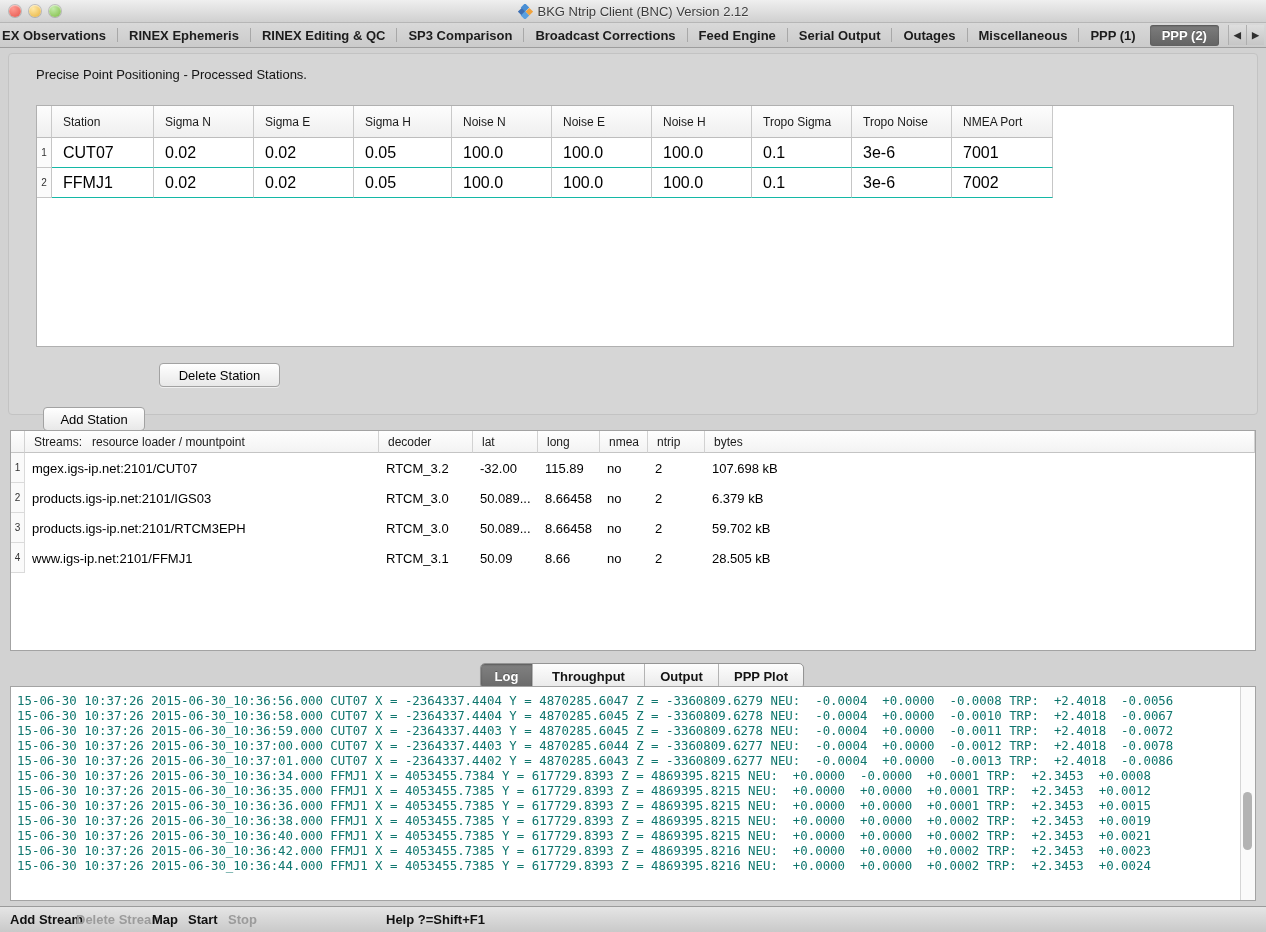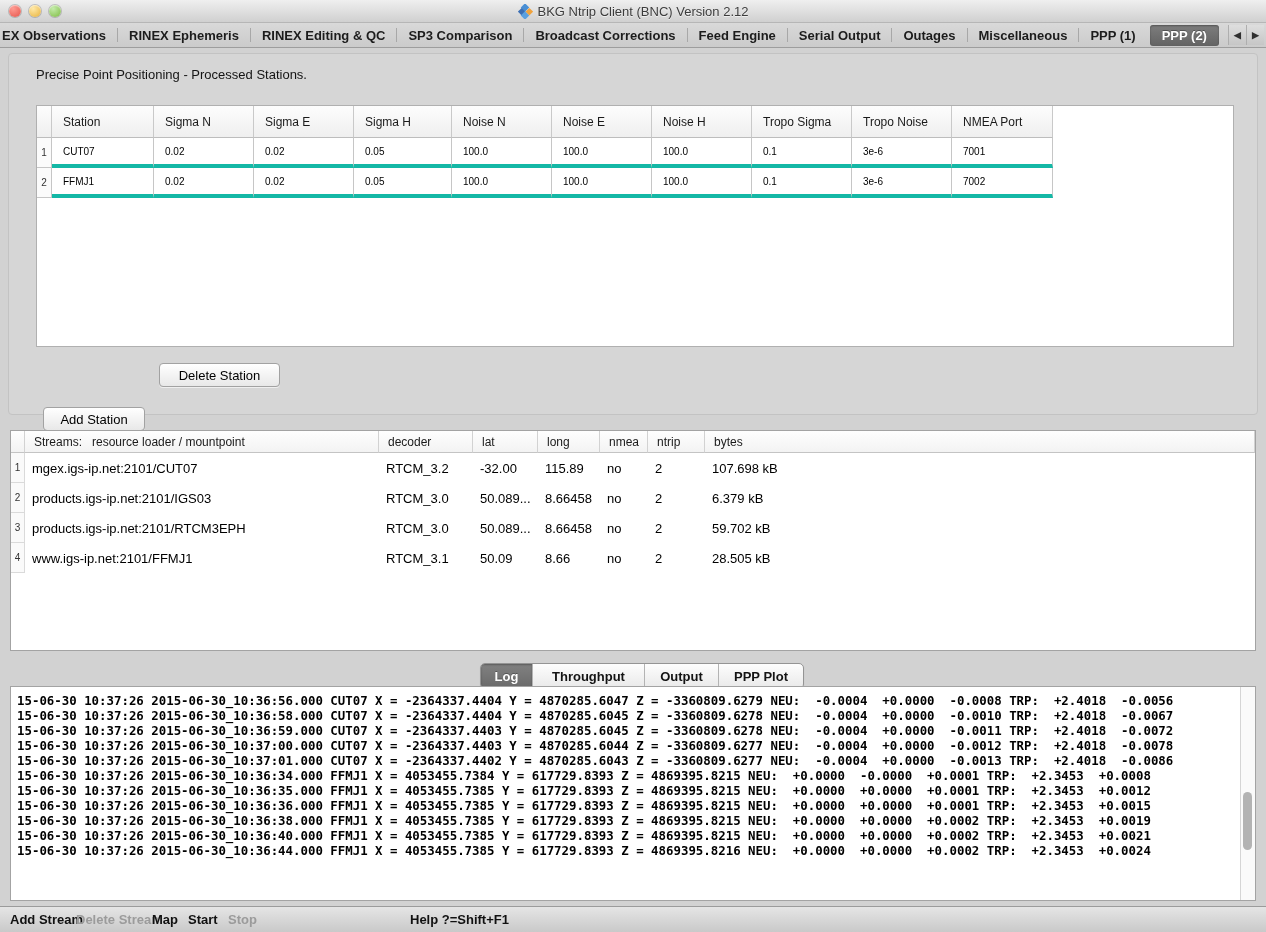--- a/index.html
+++ b/index.html
@@ -59,23 +59,23 @@
     border-right:1px solid #c9c9c9;border-bottom:1px solid #bdbdbd;
     display:flex;align-items:center;padding-left:11px;
   }
   .st-h.numhead{padding-left:0;}
   .st-rnum{
     height:30px;box-sizing:border-box;font-size:10px;color:#333;
     display:flex;align-items:center;justify-content:center;
     border-right:1px solid #c6c6c6;border-bottom:1px solid #c6c6c6;background:#fbfbfb;
   }
   .st-c{
-    height:30px;box-sizing:border-box;font-size:10px;color:#000;
+    height:30px;box-sizing:border-box;font-size:16px;color:#000;
     display:flex;align-items:center;padding-left:11px;
-    border-right:1px solid #c6c6c6;border-bottom:4px solid #14b8a6;background:#fff;
+    border-right:1px solid #c6c6c6;border-bottom:1px solid #14b8a6;background:#fff;
   }
   .mac-btn{
     position:absolute;height:24px;box-sizing:border-box;
     background:linear-gradient(#ffffff,#e8e8e8);
     border:1px solid #a2a2a2;border-radius:4px;
     font-family:"Liberation Sans",sans-serif;font-size:13px;color:#000;
     display:flex;align-items:center;justify-content:center;
     box-shadow:0 1px 0 rgba(255,255,255,.6);
   }
   
@@ -118,40 +118,40 @@
   }
   .seg.w-log{width:52px;}.seg.w-thr{width:112px;}.seg.w-lat{width:74px;}.seg.w-ppp{width:84px;}
   
   .log-panel{
     position:absolute;left:10px;top:686px;width:1246px;height:215px;
     background:#fff;border:1px solid #a3a3a3;box-sizing:border-box;overflow:hidden;
   }
   .log-text{position:absolute;left:6px;top:6px;right:20px;}
   .log-line{
     font-family:"DejaVu Sans Mono","Liberation Mono",monospace;
-    font-size:12.4px;line-height:15px;color:#000000;white-space:pre;font-weight:bold;
+    font-size:12.4px;line-height:15px;color:#0f766e;white-space:pre;
   }
   .v-scrollbar{
     position:absolute;right:0;top:0;width:15px;height:100%;
     background:#fafafa;border-left:1px solid #d5d5d5;box-sizing:border-box;
   }
   .v-thumb{
     position:absolute;left:2px;width:9px;top:105px;height:58px;
     background:#b3b3b3;border-radius:6px;
   }
   
   .bottombar{
     position:absolute;left:0;top:906px;width:1266px;height:26px;
     background:linear-gradient(#e5e5e5,#c9c9c9);
     border-top:1px solid #9b9b9b;box-sizing:border-box;
     font-size:13px;font-weight:600;
   }
   .bb-item{position:absolute;top:0;height:26px;line-height:25px;color:#111;}
   .bb-item.disabled{color:#9b9b9b;}
-  .bb-help{position:absolute;left:410px;top:0;height:26px;line-height:25px;color:#111;text-align:center;}
+  .bb-help{position:absolute;left:386px;top:0;height:26px;line-height:25px;color:#111;text-align:center;}
 </style>
 </head>
 <body>
 
 <div class="window">
 
   <div class="titlebar">
     <div class="traffic">
       <div class="light red"></div>
       <div class="light yellow"></div>
@@ -305,20 +305,21 @@
       <div class="log-line">15-06-30 10:37:26 2015-06-30_10:36:56.000 CUT07 X = -2364337.4404 Y = 4870285.6047 Z = -3360809.6279 NEU:  -0.0004  +0.0000  -0.0008 TRP:  +2.4018  -0.0056</div>
       <div class="log-line">15-06-30 10:37:26 2015-06-30_10:36:58.000 CUT07 X = -2364337.4404 Y = 4870285.6045 Z = -3360809.6278 NEU:  -0.0004  +0.0000  -0.0010 TRP:  +2.4018  -0.0067</div>
       <div class="log-line">15-06-30 10:37:26 2015-06-30_10:36:59.000 CUT07 X = -2364337.4403 Y = 4870285.6045 Z = -3360809.6278 NEU:  -0.0004  +0.0000  -0.0011 TRP:  +2.4018  -0.0072</div>
       <div class="log-line">15-06-30 10:37:26 2015-06-30_10:37:00.000 CUT07 X = -2364337.4403 Y = 4870285.6044 Z = -3360809.6277 NEU:  -0.0004  +0.0000  -0.0012 TRP:  +2.4018  -0.0078</div>
       <div class="log-line">15-06-30 10:37:26 2015-06-30_10:37:01.000 CUT07 X = -2364337.4402 Y = 4870285.6043 Z = -3360809.6277 NEU:  -0.0004  +0.0000  -0.0013 TRP:  +2.4018  -0.0086</div>
       <div class="log-line">15-06-30 10:37:26 2015-06-30_10:36:34.000 FFMJ1 X = 4053455.7384 Y = 617729.8393 Z = 4869395.8215 NEU:  +0.0000  -0.0000  +0.0001 TRP:  +2.3453  +0.0008</div>
       <div class="log-line">15-06-30 10:37:26 2015-06-30_10:36:35.000 FFMJ1 X = 4053455.7385 Y = 617729.8393 Z = 4869395.8215 NEU:  +0.0000  +0.0000  +0.0001 TRP:  +2.3453  +0.0012</div>
       <div class="log-line">15-06-30 10:37:26 2015-06-30_10:36:36.000 FFMJ1 X = 4053455.7385 Y = 617729.8393 Z = 4869395.8215 NEU:  +0.0000  +0.0000  +0.0001 TRP:  +2.3453  +0.0015</div>
       <div class="log-line">15-06-30 10:37:26 2015-06-30_10:36:38.000 FFMJ1 X = 4053455.7385 Y = 617729.8393 Z = 4869395.8215 NEU:  +0.0000  +0.0000  +0.0002 TRP:  +2.3453  +0.0019</div>
       <div class="log-line">15-06-30 10:37:26 2015-06-30_10:36:40.000 FFMJ1 X = 4053455.7385 Y = 617729.8393 Z = 4869395.8215 NEU:  +0.0000  +0.0000  +0.0002 TRP:  +2.3453  +0.0021</div>
+      <div class="log-line">15-06-30 10:37:26 2015-06-30_10:36:42.000 FFMJ1 X = 4053455.7385 Y = 617729.8393 Z = 4869395.8216 NEU:  +0.0000  +0.0000  +0.0002 TRP:  +2.3453  +0.0023</div>
       <div class="log-line">15-06-30 10:37:26 2015-06-30_10:36:44.000 FFMJ1 X = 4053455.7385 Y = 617729.8393 Z = 4869395.8216 NEU:  +0.0000  +0.0000  +0.0002 TRP:  +2.3453  +0.0024</div>
     </div>
     <div class="v-scrollbar">
       <div class="v-thumb"></div>
     </div>
   </div>
 
   <div class="bottombar">
     <span class="bb-item" style="left:10px;">Add Stream</span>
     <span class="bb-item disabled" style="left:76px;">Delete Stream</span>

